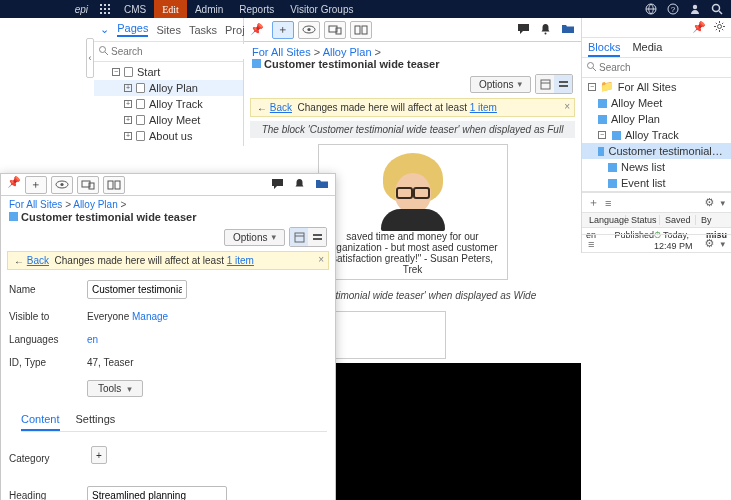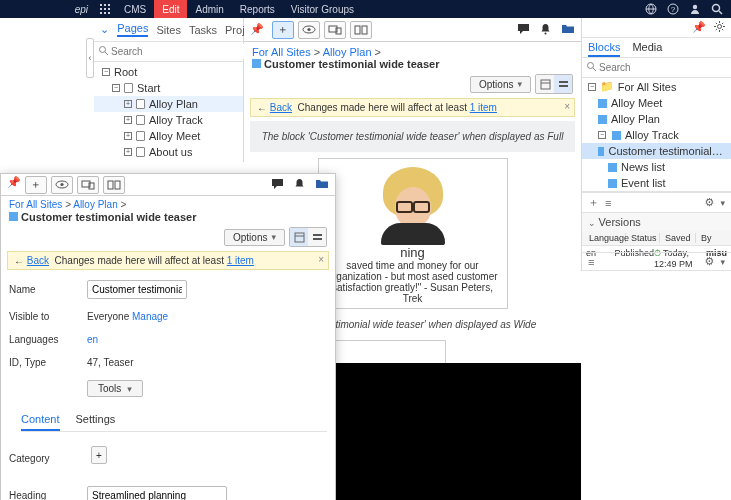--- a/index.html
+++ b/index.html
@@ -2,21 +2,21 @@
 <html><head>
 <meta charset="utf-8">
 <style>
   * { box-sizing: border-box; margin: 0; padding: 0; font-family: Arial, Helvetica, sans-serif; }
   body { font-size: 11px; color: #333; background: #fff; width: 731px; height: 500px; overflow: hidden; position: relative; }
   
   .topbar { background:#0c1a3a; height:18px; display:flex; align-items:center; color:#cfd4e0; font-size:10px; }
   .topbar .logo { width:94px; display:flex; align-items:center; justify-content:flex-end; padding-right:6px; font-style:italic; }
   .topbar .grid-ic { width:22px; display:flex; align-items:center; justify-content:center; }
   .topbar .tab { padding:0 8px; height:18px; display:flex; align-items:center; }
-  .topbar .tab.active { background:#ef4444; color:#fff; }
+  .topbar .tab.active { background:#c2410c; color:#fff;font-family:Liberation Serif, serif; }
   .topbar .right { margin-left:auto; display:flex; align-items:center; gap:10px; padding-right:8px; }
   .ic { display:inline-flex; align-items:center; justify-content:center; }
 
   
   .stage { position:absolute; top:18px; left:0; right:0; bottom:0; }
   .left-panel { position:absolute; top:0; left:94px; width:150px; border-right:1px solid #d9d9d9; background:#fff; }
   .center { position:absolute; top:0; left:244px; right:150px; bottom:0; background:#fff; }
   .right-panel { position:absolute; top:0; right:0; width:150px; border-left:1px solid #d9d9d9; background:#fff; }
   .black-slab { position:absolute; top:345px; left:336px; right:150px; bottom:0; background:#000; }
 
@@ -52,21 +52,21 @@
   .block-ic { display:inline-block; width:9px; height:9px; background:#5aa9ee; margin-right:3px; }
   .opts-row { display:flex; justify-content:flex-end; padding:2px 8px 4px; gap:4px; align-items:center; }
   .opts-btn { border:1px solid #bbb; border-radius:2px; padding:2px 8px; font-size:10px; background:#f5f5f5; display:flex; align-items:center; gap:4px; }
   .view-toggle { display:flex; border:1px solid #bbb; border-radius:2px; overflow:hidden; }
   .view-toggle span { width:18px; height:18px; display:flex; align-items:center; justify-content:center; background:#f5f5f5; }
   .view-toggle span.sel { background:#dce8f7; }
   .banner { background:#fff9d9; border:1px solid #e8dfa0; padding:3px 6px; margin:0 6px 4px; position:relative; font-size:10px; }
   .banner a { color:#1e73e8; text-decoration:underline; }
   .banner .close { position:absolute; right:4px; top:2px; color:#888; cursor:pointer; }
   .preview { padding:0 6px; }
-  .preview-caption { text-align:center; font-style:italic; color:#444; background:#eef0f2; padding:10px; font-size:10px; }
+  .preview-caption { text-align:center; font-style:italic; color:#444; background:#eef0f2; padding:3px; font-size:10px; }
   .preview-frame { border:1px solid #ccc; margin:6px auto; width:190px; }
   .photo { width:100px; height:78px; margin:4px auto 0; position:relative; }
   .photo .hair { position:absolute; top:4px; left:20px; width:60px; height:50px; border-radius:50% 50% 40% 40%; background:#e7c56a; }
   .photo .face { position:absolute; top:24px; left:32px; width:36px; height:40px; border-radius:50% 50% 45% 45%; background:#f2c9a7; }
   .photo .glasses { position:absolute; top:38px; left:33px; width:34px; height:8px; }
   .photo .glasses::before,.photo .glasses::after { content:""; position:absolute; width:13px; height:8px; border:2px solid #3a2a1e; border-radius:3px; top:0; }
   .photo .glasses::before { left:0; } .photo .glasses::after { right:0; }
   .photo .body { position:absolute; top:60px; left:18px; width:64px; height:22px; border-radius:30px 30px 4px 4px; background:#2a2a2a; }
   .ptxt { padding:4px 6px; font-size:10px; color:#333; text-align:center; }
   .ptxt .head { font-size:13px; }
@@ -178,24 +178,20 @@
     <div class="search-row">
       <span>
         <svg width="11" height="11">
             <circle cx="4.5" cy="4.5" r="3" fill="none" stroke="#888"></circle>
             <line x1="7" y1="7" x2="10" y2="10" stroke="#888"></line>
           </svg>
       </span>
       <input placeholder="Search" style="">
     </div>
     <div class="tree">
-      <div class="tree-row">
-          <span class="sq">−</span>
-          <span>Root</span>
-        </div>
       <div class="tree-row d1">
           <span class="sq">−</span>
           <span class="pg-ic"></span>
           <span>Start</span>
         </div>
       <div class="tree-row d2 sel">
           <span class="sq">+</span>
           <span class="pg-ic"></span>
           <span>Alloy Plan</span>
         </div>
@@ -290,21 +286,20 @@
     <div class="preview">
       <div class="preview-caption">The block 'Customer testimonial wide teaser' when displayed as Full</div>
       <div class="preview-frame">
         <div class="photo">
           <div class="hair"></div>
             <div class="face"></div>
             <div class="glasses"></div>
             <div class="body"></div>
         </div>
         <div class="ptxt">
-          <div class="head">ning</div>
           <div>saved time and money for our organization - but most ased customer satisfaction greatly!" - Susan Peters, Trek</div>
         </div>
       </div>
       <div class="preview-caption2">stomer testimonial wide teaser' when displayed as Wide</div>
       <div class="preview-frame2"></div>
     </div>
   </div>
 
   <div class="right-panel">
     <div class="rp-head">
@@ -365,23 +360,20 @@
           <span class="bic"></span>
           <span>Event list</span>
         </div>
     </div>
     <div class="rp-bar">
       <span>＋</span>
       <span>≡</span>
       <span class="gear">⚙</span>
       <span class="chev-sm">▾</span>
     </div>
-    <div class="rp-sec-head">
-        <span><span class="chev-sm">⌄</span> <span>Versions</span></span>
-      </div>
     <div class="ver-head">
       <span style="width:40px;">Language</span>
       <span style="width:32px;">Status</span>
       <span style="width:34px;">Saved</span>
       <span style="border:none;">By</span>
     </div>
     <div class="ver-row">
       <span class="c1">en</span>
       <span class="c2" style="text-align:right;">Published</span>
       <span class="c3"><span class="clock">⏱</span><span>Today,</span><br><span>12:49 PM</span></span>

